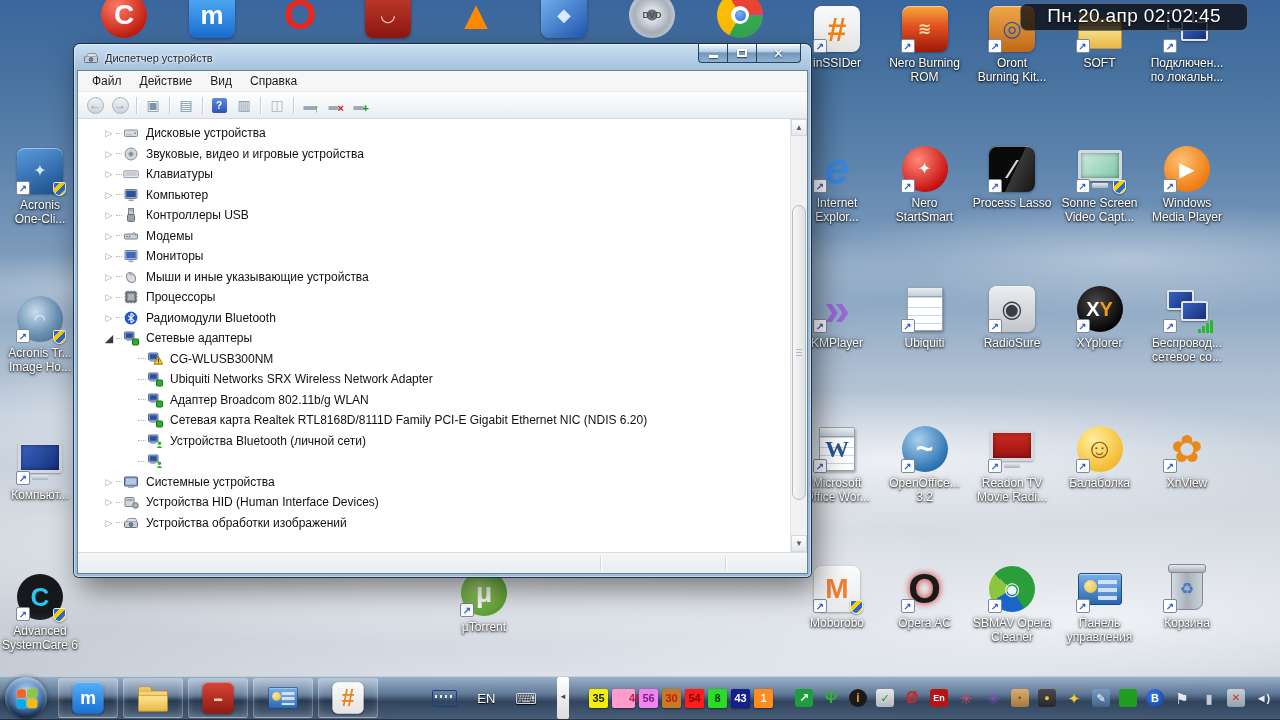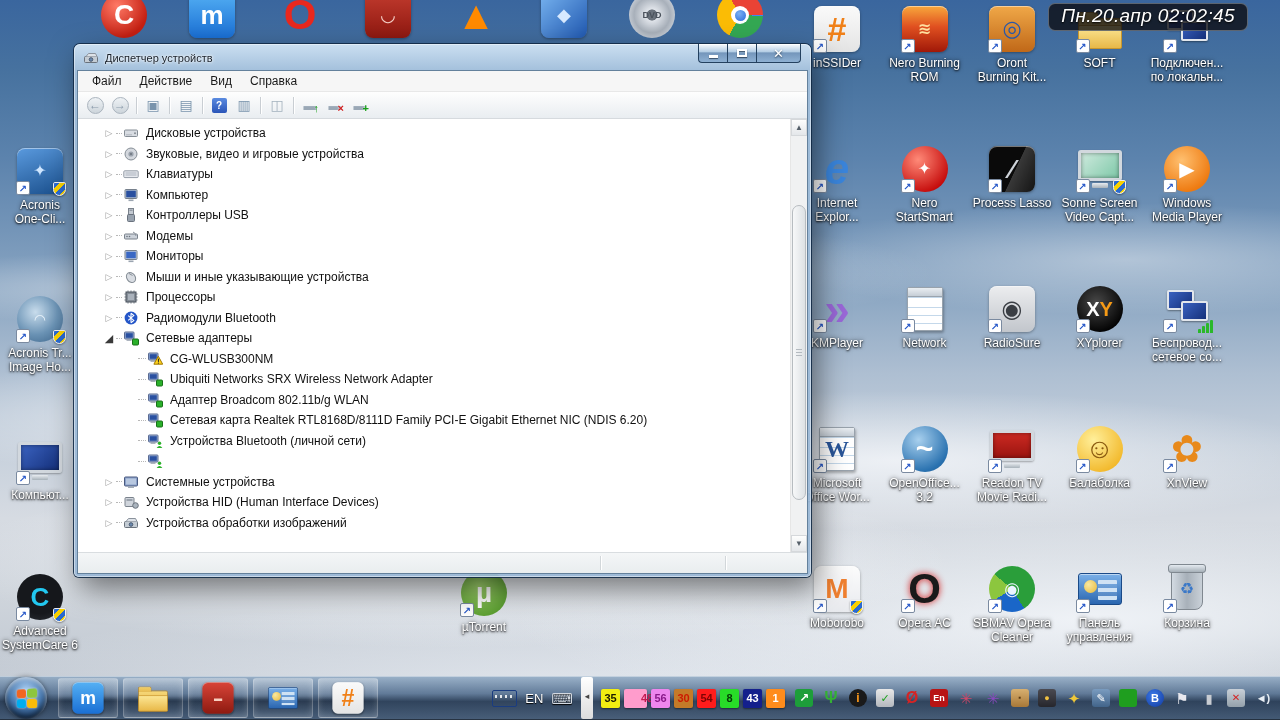--- a/index.html
+++ b/index.html
@@ -68,23 +68,23 @@
   .sh-bin { width:32px; height:42px; position:relative; border:1px solid #808890; border-radius:3px 3px 8px 8px;
     background:linear-gradient(90deg,rgba(208,216,224,.85),rgba(152,162,172,.8) 50%,rgba(196,204,212,.85));
     display:flex; align-items:center; justify-content:center; }
   .sh-bin::before { content:''; position:absolute; top:-5px; left:-4px; right:-4px; height:7px;
     background:linear-gradient(#e4eaf0,#a6b0b8); border:1px solid #808890; border-radius:3px; }
   .chub { position:absolute; width:18px; height:18px; border-radius:50%; background:#fff;
     display:flex; align-items:center; justify-content:center; }
   .chub i { width:11px; height:11px; border-radius:50%; background:radial-gradient(circle at 38% 32%,#7ab0f4,#2a6ad8); }
 
   
-  #clock { position:absolute; top:3px; right:32px; z-index:50; padding:1px 12px 3px;
+  #clock { position:absolute; top:3px; right:32px; z-index:50; padding:1px 26px 3px;
     background:rgba(12,12,16,.78); border:1px solid rgba(150,158,168,.55); border-radius:7px;
-    color:#fff; font-size:19px; letter-spacing:.4px; text-shadow:0 1px 2px #000;font-style:italic; }
+    color:#fff; font-size:19px; letter-spacing:.4px; text-shadow:0 1px 2px #000; }
 
   
   #win { position:absolute; left:74px; top:44px; width:737px; height:533px; z-index:5;
     border-radius:6px 6px 5px 5px;
     background:linear-gradient(180deg,rgba(208,227,244,.97),rgba(163,192,220,.95) 30px,rgba(152,182,213,.93));
     box-shadow:0 0 0 1px rgba(18,42,70,.9), inset 0 0 0 1px rgba(255,255,255,.45), 6px 12px 30px rgba(0,0,0,.5); }
   .titlebar { height:27px; display:flex; align-items:center; padding-left:9px; position:relative; }
   .title-text { margin-left:6px; font-size:11px; color:#18202a; text-shadow:0 0 4px #fff, 0 0 2px #fff; }
   .caps { position:absolute; top:0; right:10px; display:flex; }
   .cap { width:29px; height:19px; border:1px solid #24415f; border-top:none; margin-left:0;
@@ -151,21 +151,21 @@
   .flag { width:21px; height:19px; display:grid; grid-template-columns:1fr 1fr; grid-template-rows:1fr 1fr;
     gap:1px; transform:perspective(60px) rotateY(-14deg) skewY(-2deg); }
   .flag i { border-radius:2px 3px 2px 3px; box-shadow:0 0 2px rgba(255,255,255,.7); }
   .f1{background:#f26522;} .f2{background:#8dc63f;} .f3{background:#00adef;} .f4{background:#fbbc09;}
   .tbtn { width:60px; height:40px; margin-left:5px; flex:none; cursor:pointer;
     border:1px solid rgba(255,255,255,.28); border-radius:3px;
     background:linear-gradient(rgba(255,255,255,.3),rgba(255,255,255,.1) 45%,rgba(0,0,0,.14) 55%,rgba(255,255,255,.08));
     box-shadow:inset 0 0 7px rgba(255,255,255,.18);
     display:flex; align-items:center; justify-content:center; overflow:visible; }
   .tscale { transform:scale(.68); flex:none; }
-  .tray { margin-left:auto; display:flex; align-items:center; gap:5px; padding-right:8px; }
+  .tray { margin-left:auto; display:flex; align-items:center; gap:17px; padding-right:8px; }
   .kbdico { width:25px; height:17px; border-radius:2px; background:linear-gradient(#4a86dc,#2250a8);
     border:1px solid #1a3c80; flex:none;
     background-image:repeating-linear-gradient(90deg, rgba(255,255,255,.85) 0 2px, transparent 2px 5px);
     background-size:20px 3px, 100% 100%; background-position:2px 4px; background-repeat:no-repeat; }
   .lang { color:#fff; font-size:13px; text-shadow:0 1px 1px #000; padding:0 3px; cursor:pointer; }
   .kbd2 { font-size:15px; color:#d4dae2; text-shadow:0 1px 1px #000; cursor:pointer; line-height:1; }
   .hstrip { width:12px; height:42px; background:linear-gradient(180deg,#ffffff,#dcdcdc); border-radius:2px;
     display:flex; justify-content:center; color:#444; font-size:9px; padding-top:14px; margin:0 3px; cursor:pointer; }
   .tsq { width:19px; height:19px; border-radius:2px; flex:none; display:flex; align-items:center; justify-content:center;
     font-size:11px; font-weight:bold; box-shadow:0 1px 2px rgba(0,0,0,.45); cursor:pointer; }
@@ -345,21 +345,21 @@
           <span class="glyph" style="color: rgb(154, 104, 216); font-size: 46px;">»</span>
           <span class="sarrow">↗</span>
         </div>
         <div class="dlabel">KMPlayer</div>
       </div>
       <div class="dcell" style="left: 880.5px; top: 286px;">
         <div class="dicon">
           <span class="sh-note"></span>
           <span class="sarrow">↗</span>
         </div>
-        <div class="dlabel">Network</div>
+        <div class="dlabel">Ubiquiti</div>
       </div>
       <div class="dcell" style="left: 968px; top: 286px;">
         <div class="dicon sh-square" style="background: linear-gradient(rgb(236, 237, 239), rgb(194, 198, 204));">
           <span class="glyph" style="color: rgb(58, 62, 68); font-size: 24px;">◉</span>
           <span class="sarrow">↗</span>
         </div>
         <div class="dlabel">RadioSure</div>
       </div>
       <div class="dcell" style="left: 1055.5px; top: 286px;">
         <div class="dicon sh-round" style="background: radial-gradient(circle at 42% 36%, rgb(72, 72, 72), rgb(0, 0, 0) 78%);">

